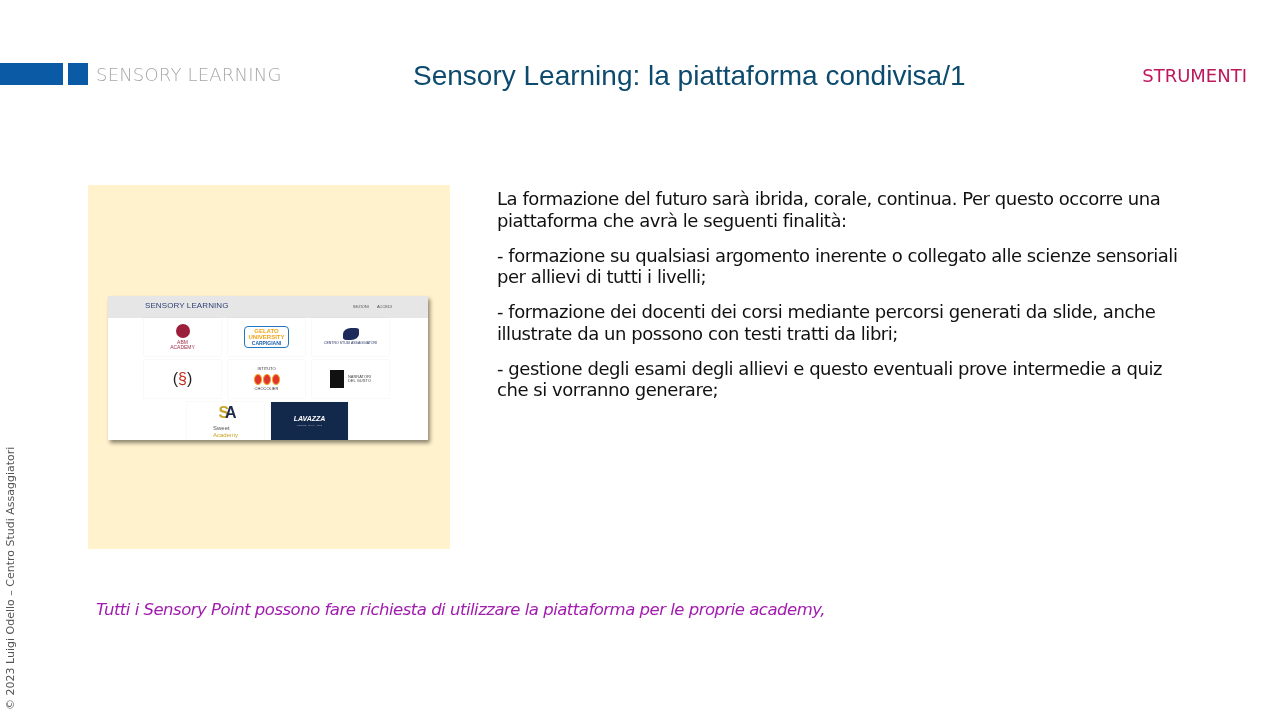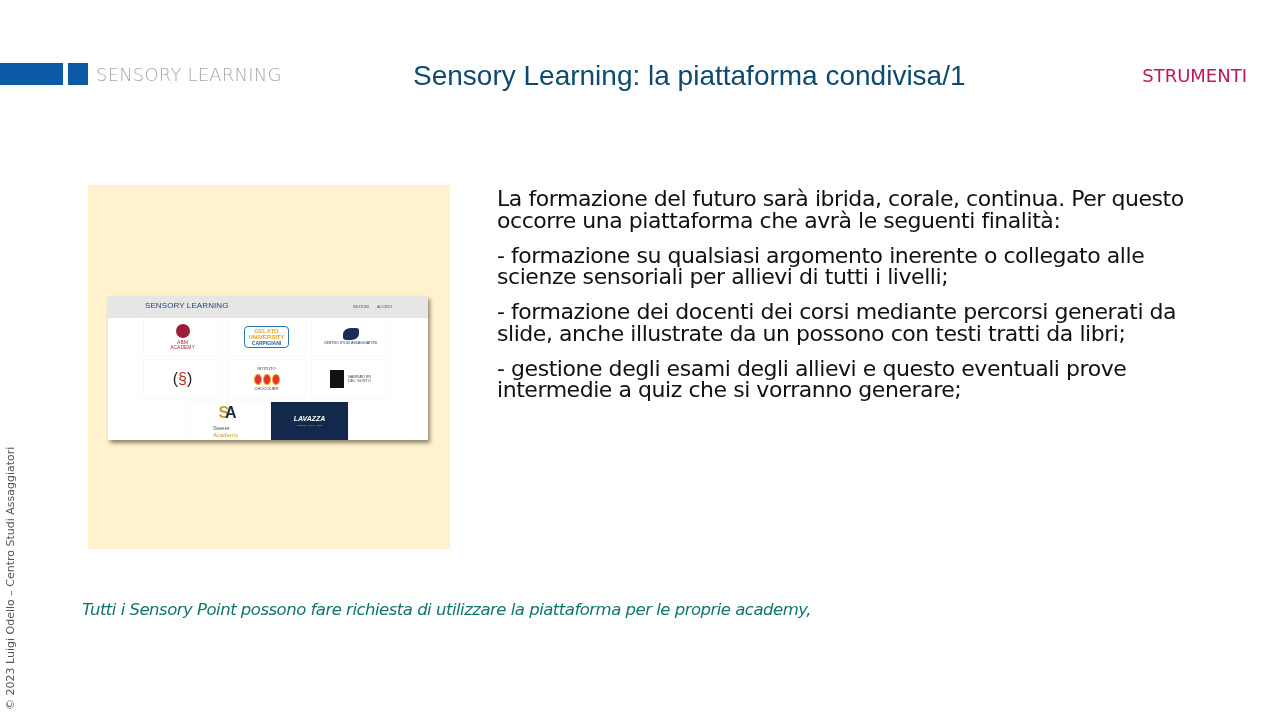--- a/index.html
+++ b/index.html
@@ -40,24 +40,24 @@
   .narr .logo-txt { text-align: left; color: #444; font-size: 4px; }
   .sweet { flex-direction: column; gap: 3px; }
   .sweet-mark { font-size: 16px; color: #c9a227; font-weight: bold; letter-spacing: -4px; }
   .sweet-mark b { color: #1e2a4a; }
   .sweet .logo-txt { text-align: left; font-size: 6px; color: #555; }
   .sweet .logo-txt .y { color: #c9a227; }
   .lavazza { background: #13294b; }
   .lavazza .logo-txt { color: #fff; font-weight: bold; font-style: italic; font-size: 7px; }
   .lavazza .sub { color: #aab; font-size: 2.5px; margin-top: 2px; }
 
-  .body-text { position: absolute; left: 497px; top: 188px; width: 690px; font-family: "DejaVu Sans", sans-serif; font-size: 22px; color: #111; line-height: 21.5px; letter-spacing: -0.45px; }
+  .body-text { position: absolute; left: 497px; top: 188px; width: 690px; font-family: "DejaVu Sans", sans-serif; font-size: 18px; color: #111; line-height: 21.5px; letter-spacing: -0.45px; }
   .body-text p { margin-bottom: 13.5px; }
 
-  .footer-note { position: absolute; left: 82px; top: 593px; font-family: "DejaVu Sans", sans-serif; font-style: italic; font-size: 16.5px; color: #0f766e; line-height: 34px; letter-spacing: -0.5px; }
+  .footer-note { position: absolute; left: 96px; top: 593px; font-family: "DejaVu Sans", sans-serif; font-style: italic; font-size: 16.5px; color: #a21caf; line-height: 34px; letter-spacing: -0.5px; }
 </style>
 </head>
 <body>
 
 <div class="hdr-bar1"></div>
 <div class="hdr-bar2"></div>
 <div class="section-label">SENSORY LEARNING</div>
 <div class="slide-title">Sensory Learning: la piattaforma condivisa/1</div>
 <div class="category-label">STRUMENTI</div>
 

